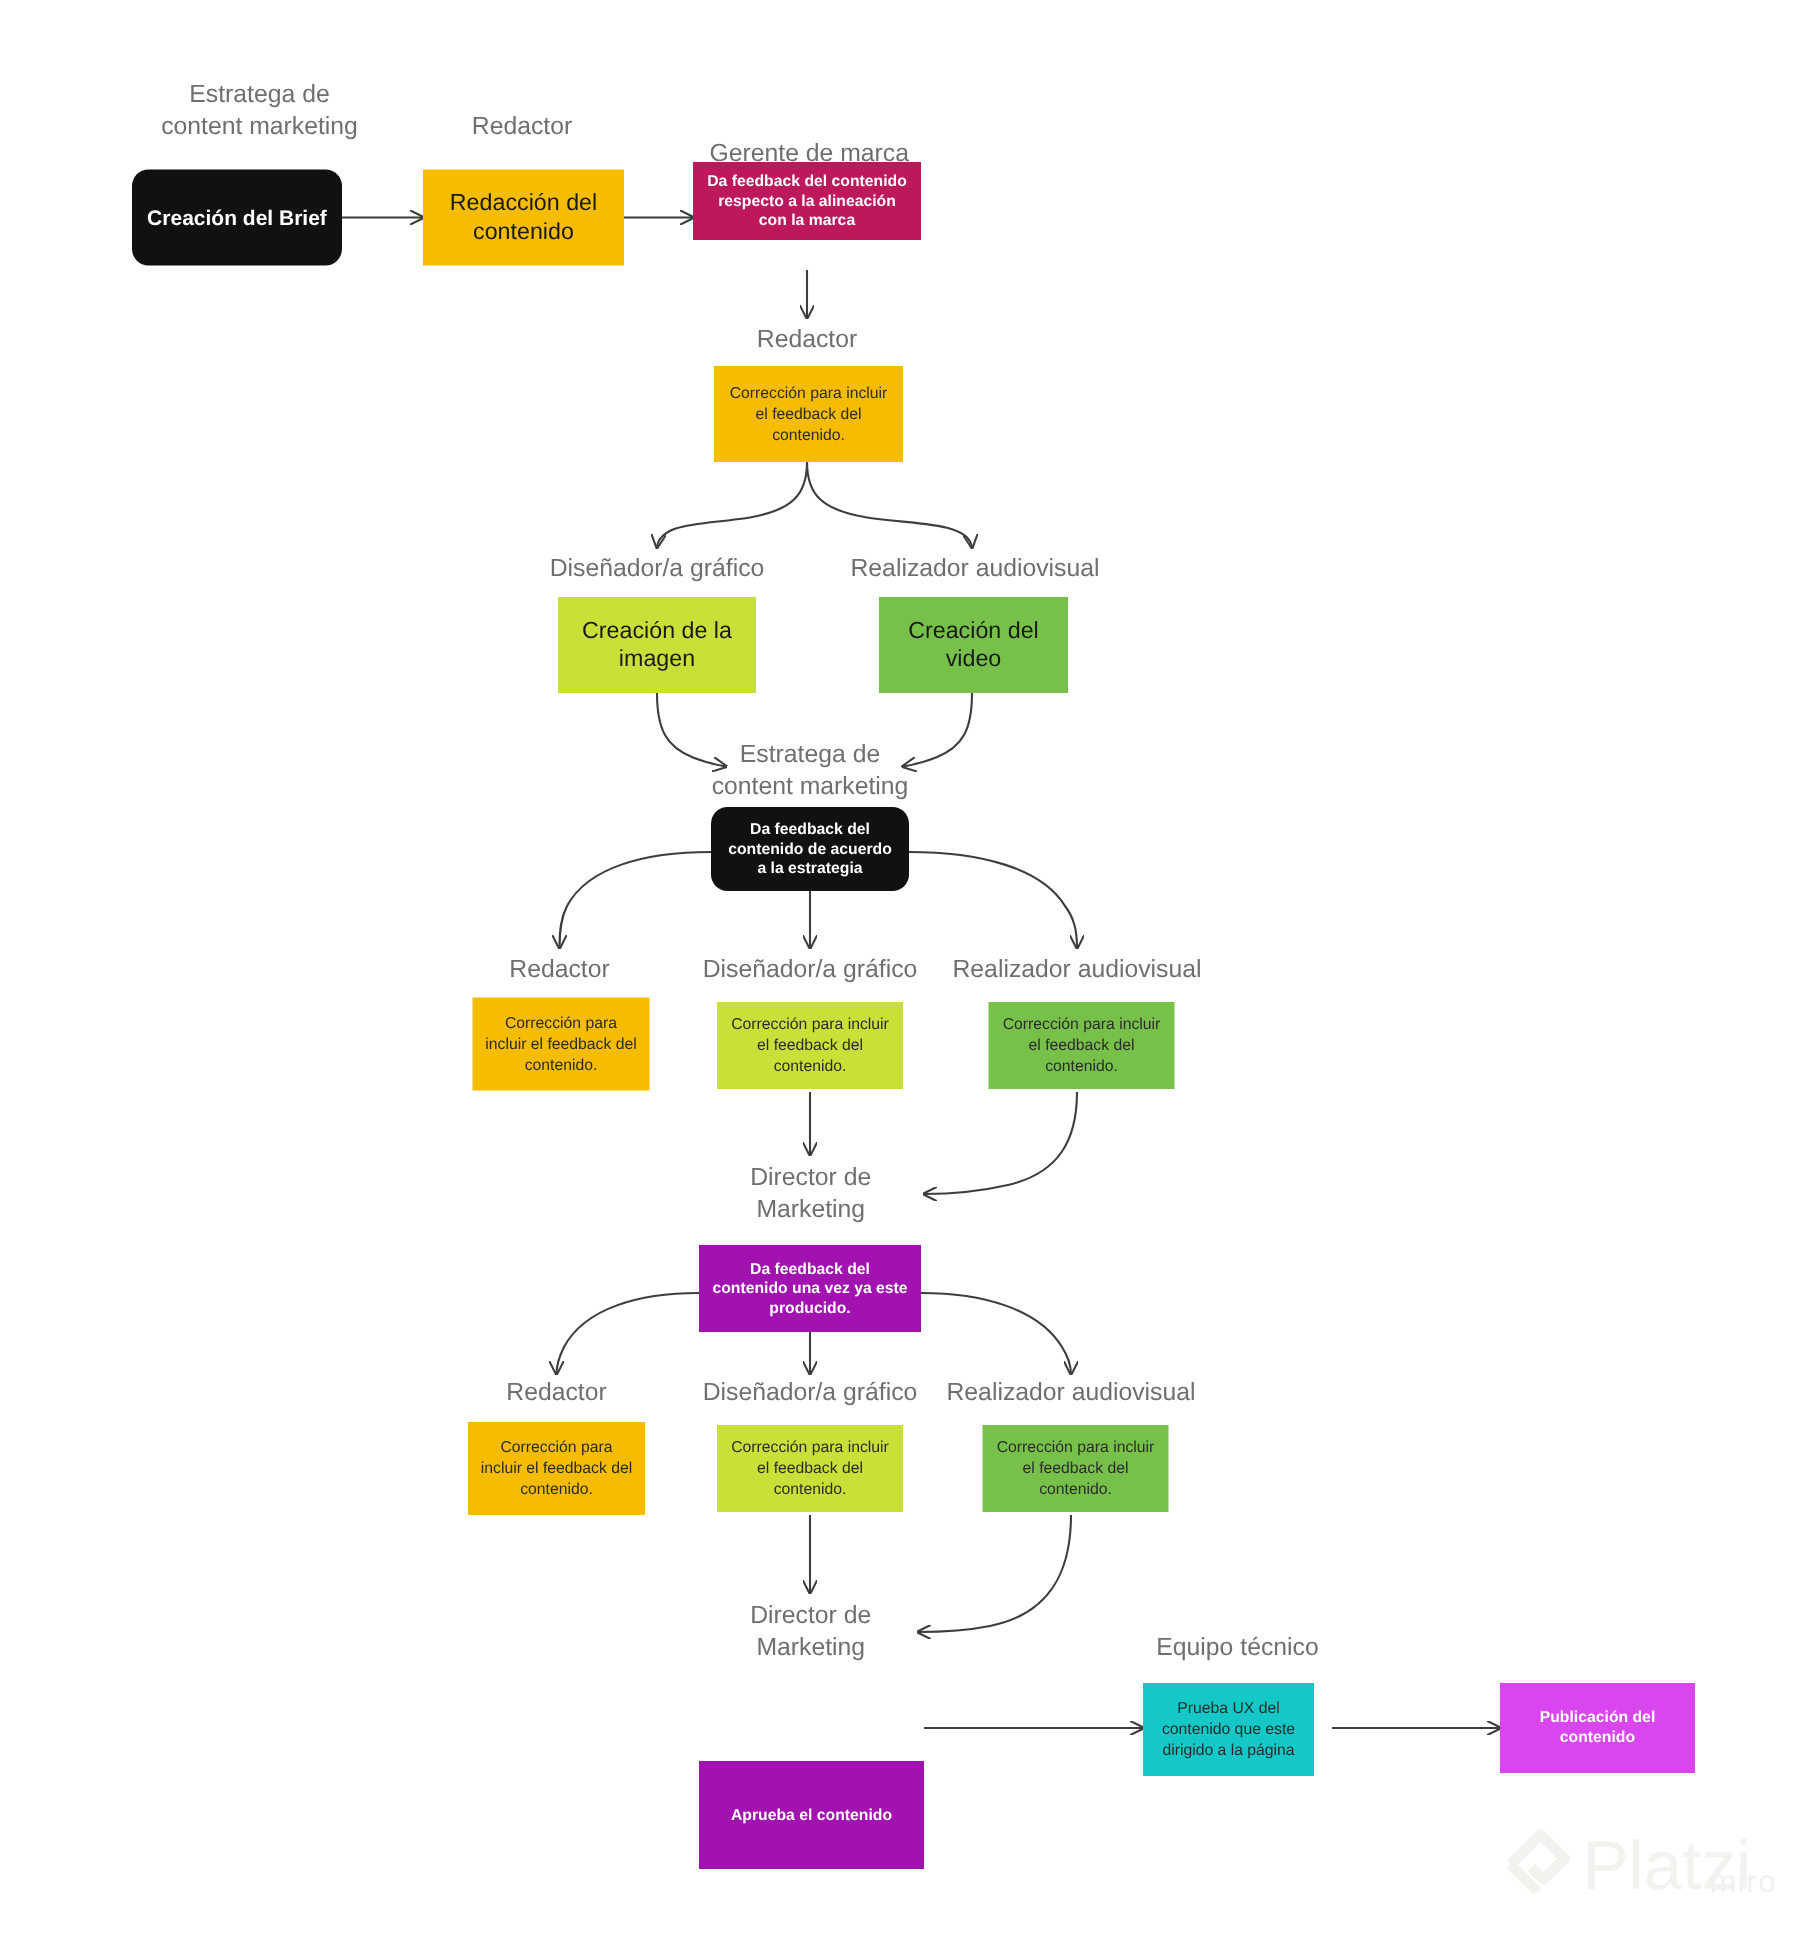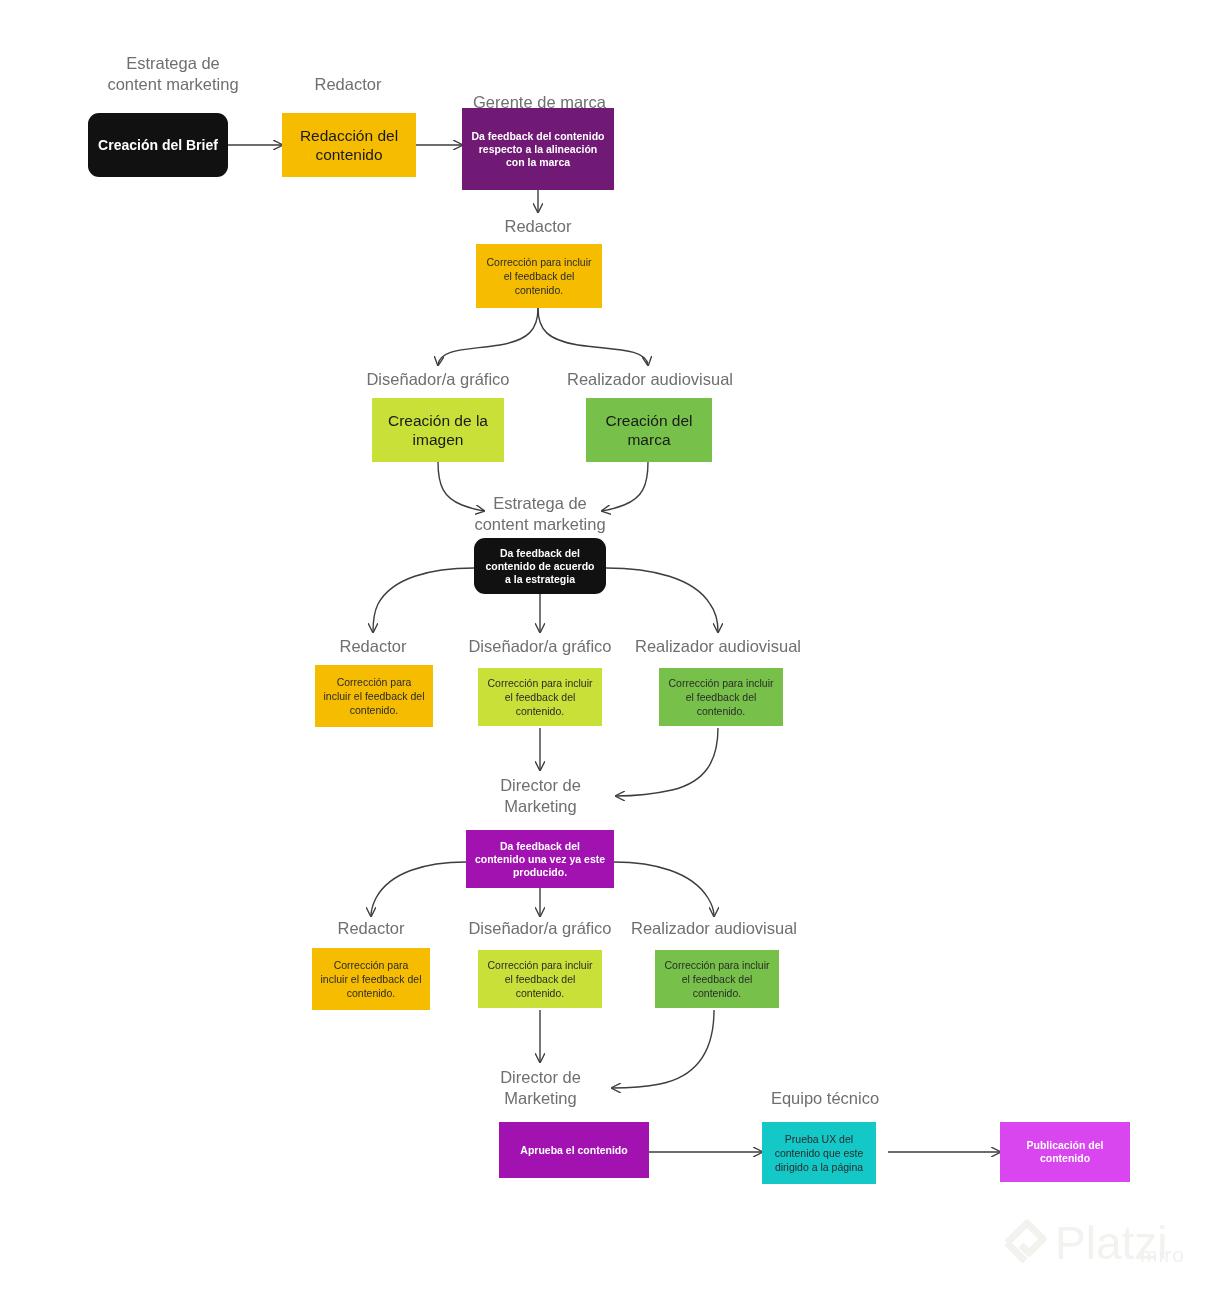--- a/index.html
+++ b/index.html
@@ -186,40 +186,40 @@
 
   <div class="node rounded style-bold" style="left:88px; top:113px; width:140px; height:64px; background:#111111;">
     <span class="node-text" style="color:#ffffff; font-size:14px; line-height:17px;">Creación del Brief</span>
   </div>
 
   <div class="node style-light" style="left:282px; top:113px; width:134px; height:64px; background:#F5BC00;">
     <span class="node-text">Redacción del
 contenido</span>
   </div>
 
-  <div class="node style-bold" style="left:462px; top:108px; width:152px; height:82px; background:#701a75;">
+  <div class="node style-bold" style="left:462px; top:108px; width:152px; height:52px; background:#be185d;">
     <span class="node-text" style="color:#ffffff;">Da feedback del contenido
 respecto a la alineación
 con la marca</span>
   </div>
 
   <div class="node style-small" style="left:476px; top:244px; width:126px; height:64px; background:#F5BC00;">
     <span class="node-text">Corrección para incluir
 el feedback del
 contenido.</span>
   </div>
 
   <div class="node style-light" style="left:372px; top:398px; width:132px; height:64px; background:#C9E038;">
     <span class="node-text">Creación de la
 imagen</span>
   </div>
 
   <div class="node style-light" style="left:586px; top:398px; width:126px; height:64px; background:#77C14B;">
     <span class="node-text">Creación del
-marca</span>
+video</span>
   </div>
 
   <div class="node rounded style-bold" style="left:474px; top:538px; width:132px; height:56px; background:#111111;">
     <span class="node-text" style="color:#ffffff;">Da feedback del
 contenido de acuerdo a
 la estrategia</span>
   </div>
 
   <div class="node style-small" style="left:315px; top:665px; width:118px; height:62px; background:#F5BC00;">
     <span class="node-text">Corrección para incluir
@@ -255,21 +255,21 @@
 el feedback del
 contenido.</span>
   </div>
 
   <div class="node style-small" style="left:655px; top:950px; width:124px; height:58px; background:#77C14B;">
     <span class="node-text">Corrección para incluir
 el feedback del
 contenido.</span>
   </div>
 
-  <div class="node style-bold" style="left:466px; top:1122px; width:150px; height:56px; background:#A112B0;margin-left:33px;">
+  <div class="node style-bold" style="left:466px; top:1174px; width:150px; height:72px; background:#A112B0;">
     <span class="node-text" style="color:#ffffff;">Aprueba el contenido</span>
   </div>
 
   <div class="node style-small" style="left:762px; top:1122px; width:114px; height:62px; background:#14C8C8;">
     <span class="node-text">Prueba UX del
 contenido que este
 dirigido a la página</span>
   </div>
 
   <div class="node style-bold" style="left:1000px; top:1122px; width:130px; height:60px; background:#d946ef;">

